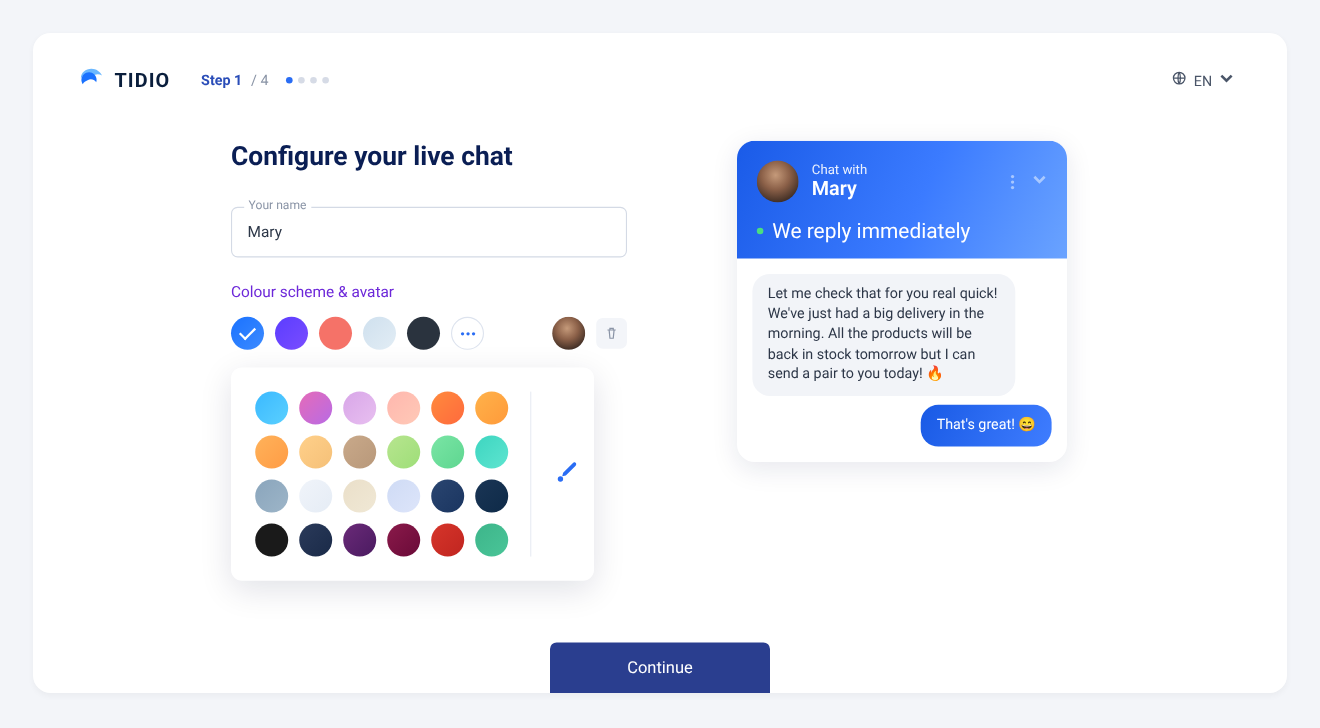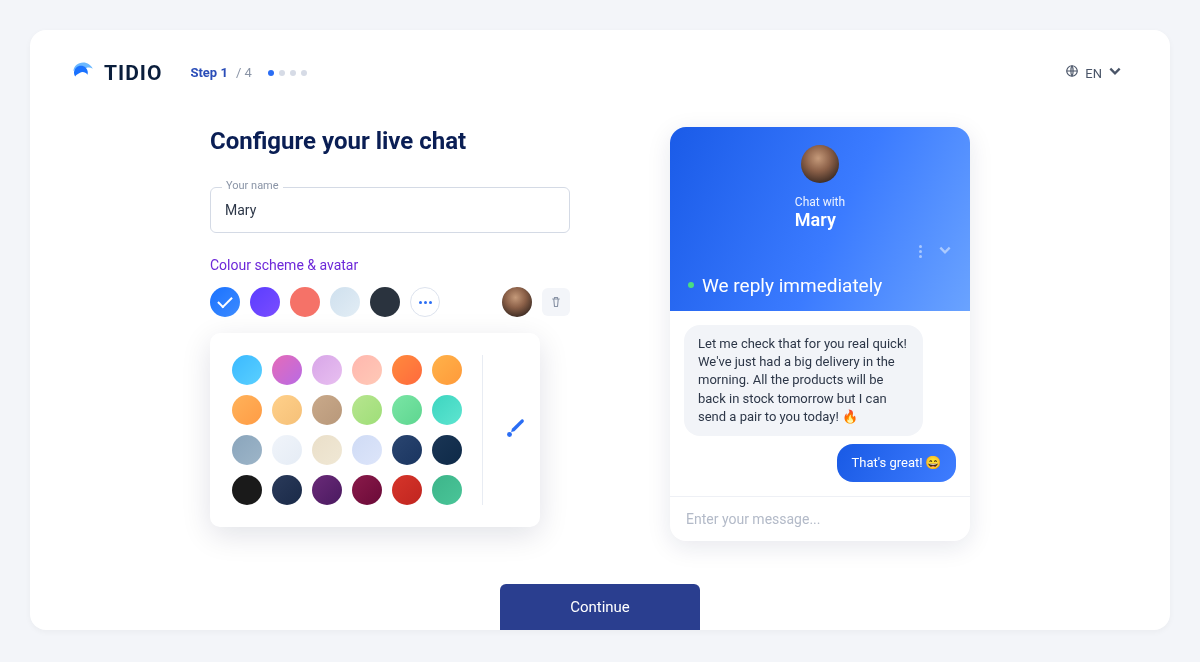--- a/index.html
+++ b/index.html
@@ -15,21 +15,21 @@
     box-shadow: 0 2px 6px rgba(0,0,0,0.04);
     overflow: hidden;
   }
   .topbar { display: flex; align-items: center; justify-content: space-between; }
   .top-left { display: flex; align-items: center; gap: 28px; }
   .logo { display: flex; align-items: center; gap: 6px; }
   .logo-icon {
     width: 28px; height: 28px; position: relative;
   }
   .logo-icon svg { width: 28px; height: 28px; }
-  .logo-text { font-weight: 700; font-size: 21px; letter-spacing: 1px; color: #0a1e3c; }
+  .logo-text { font-weight: 700; font-size: 18px; letter-spacing: 1px; color: #0a1e3c; }
   .step { font-size: 13px; color: #8a94a6; display: flex; align-items: center; gap: 8px; }
   .step-bold { font-weight: 700; color: #2a4db8; }
   .step-dots { display: flex; gap: 5px; margin-left: 8px; }
   .step-dot { width: 6px; height: 6px; border-radius: 50%; background: #d6dbe6; }
   .step-dot.active { background: #2a6df4; }
   .lang { display: flex; align-items: flex-end; gap: 6px; color: #4a5568; font-size: 13px; cursor: pointer; padding: 6px 8px; border-radius: 6px; }
   .lang svg { width: 14px; height: 14px; }
   .chev { width: 9px; height: 9px; }
 
   .content { display: flex; gap: 100px; padding: 40px 0 0 140px; }
@@ -75,21 +75,21 @@
   
   .right { position:relative; }
   .chat {
     width: 300px; border-radius:16px; overflow:hidden; box-shadow:0 6px 24px rgba(20,30,80,0.1);
     background:#fff;
   }
   .chat-head {
     background: linear-gradient(115deg, #1a5be8 0%, #3b7bff 55%, #6aa3ff 100%);
     padding: 18px 18px 14px 18px; color:#fff;
   }
-  .chat-head-top { display:flex; align-items:center; gap:12px;flex-direction:column; }
+  .chat-head-top { display:flex; align-items:center; gap:12px; }
   .chat-avatar {
     width:38px; height:38px; border-radius:50%; background:#8b6b58;
     background-image: radial-gradient(circle at 45% 35%, #c59a7a 0%, #8b6048 40%, #3a2a22 80%);
     flex-shrink:0;
   }
   .chat-with { font-size:12px; opacity:0.9; line-height:1.2; }
   .chat-name { font-size:18px; font-weight:600; line-height:1.2; }
   .chat-ctrls { margin-left:auto; display:flex; align-items:center; gap:16px; opacity:0.7; }
   .chat-ctrls .vdots { display:flex; flex-direction:column; gap:2px; }
   .chat-ctrls .vdots span { width:3px; height:3px; background:#cde0ff; border-radius:50%; }
@@ -250,19 +250,18 @@
           </div>
           <div class="chat-status">
             <span class="chat-status-dot"></span>
             <span>We reply immediately</span>
           </div>
         </div>
         <div class="chat-body" id="chat-body">
             <div class="bubble in">Let me check that for you real quick! We've just had a big delivery in the morning. All the products will be back in stock tomorrow but I can send a pair to you today! 🔥</div>
             <div class="bubble out">That's great! 😄</div>
           </div>
-        <div class="chat-input">Enter your message...</div>
       </div>
     </div>
   </div>
 
   <button class="continue-btn">Continue</button>
 </div>
 
 </body></html>

